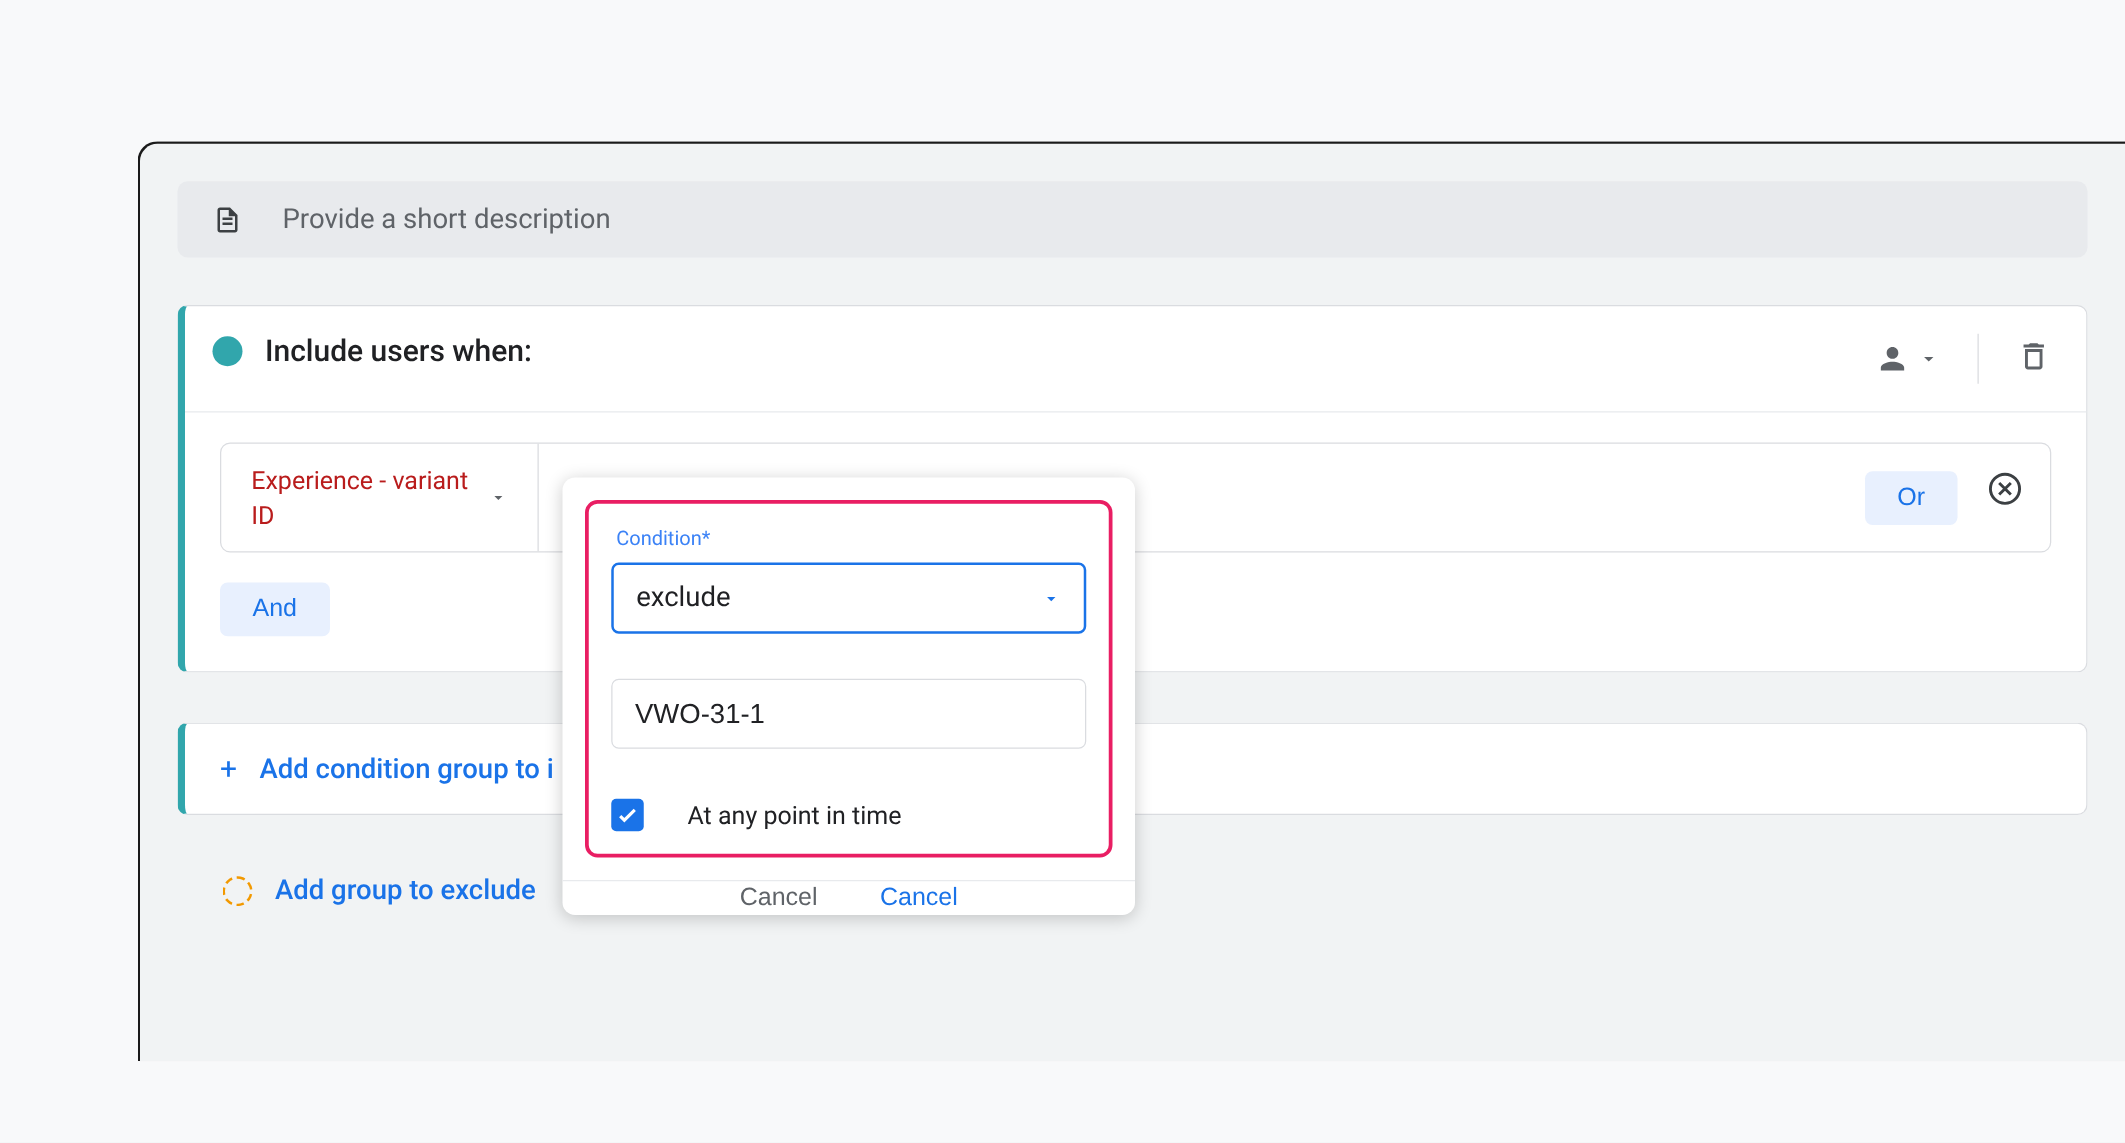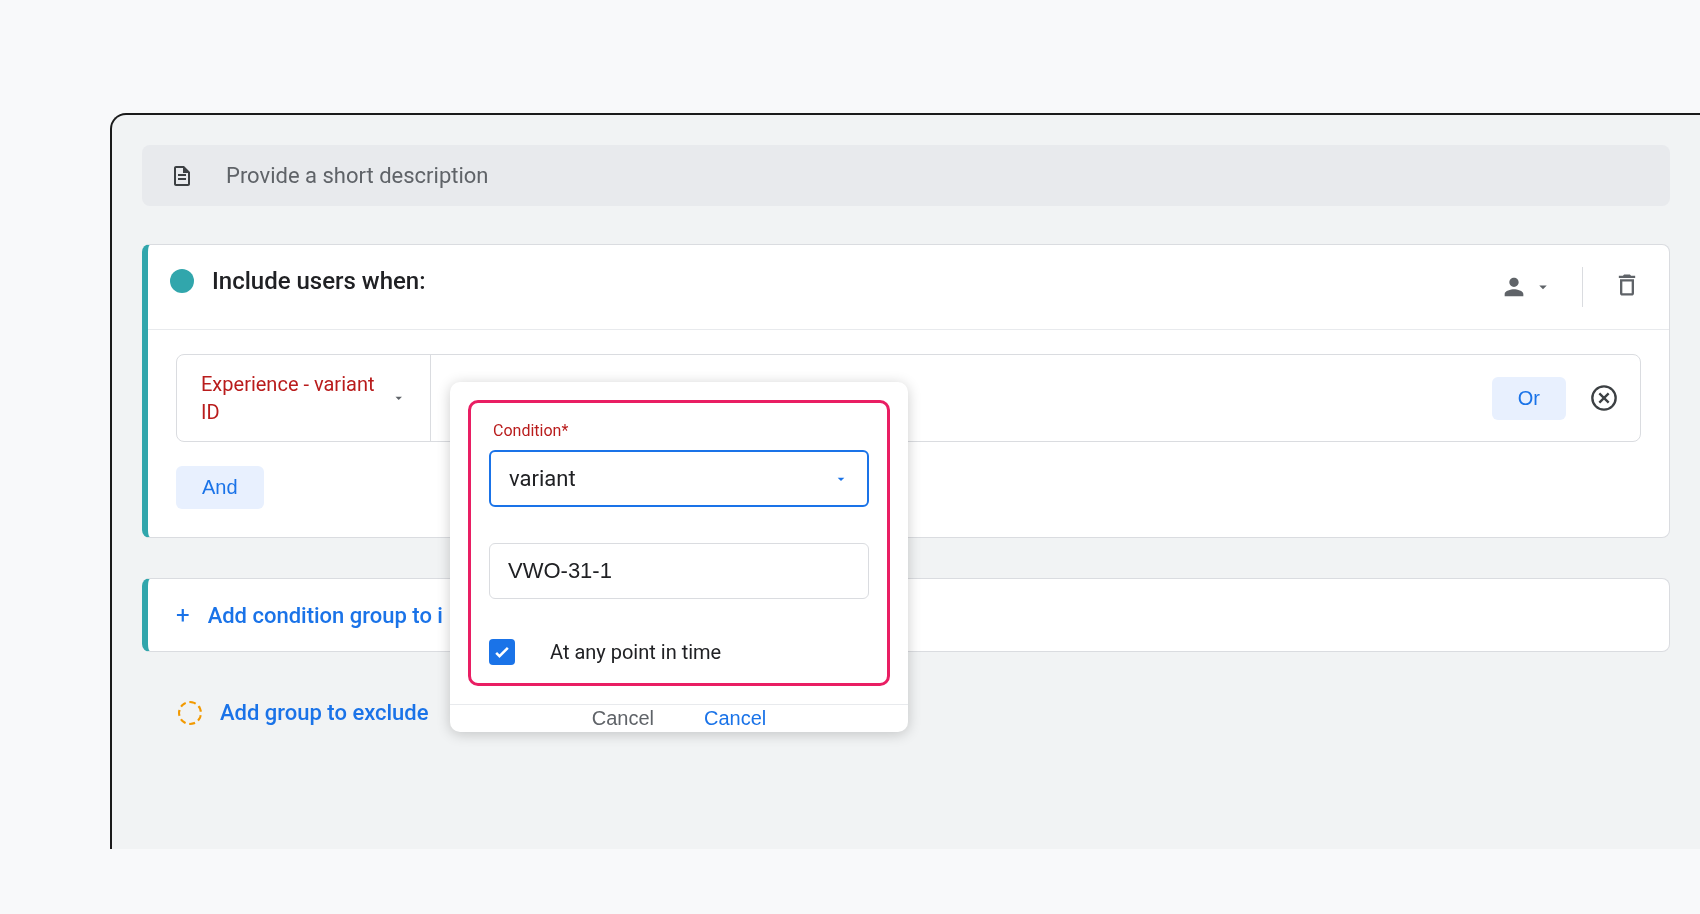--- a/index.html
+++ b/index.html
@@ -119,21 +119,20 @@
       font-size: 20px;
       color: #b91c1c;
       line-height: 1.4;
     }
     .dropdown-arrow {
       color: #5f6368;
     }
     .condition-row-right {
       margin-left: auto;
       display: flex;
-      align-items: center;
       gap: 24px;
       padding-right: 22px;
     }
     .or-button {
       background: #e8f0fe;
       color: #1a73e8;
       border: none;
       border-radius: 6px;
       padding: 10px 26px;
       font-size: 20px;
@@ -206,21 +205,21 @@
       box-shadow: 0 2px 14px rgba(0,0,0,0.2);
       z-index: 10;
     }
     .popup-highlighted {
       border: 3px solid #e91e63;
       border-radius: 10px;
       margin: 18px;
       padding: 18px;
     }
     .condition-label {
-      color: #b91c1c;
+      color: #3b82f6;
       font-size: 16px;
       margin-bottom: 10px;
       padding-left: 4px;
     }
     .condition-select {
       border: 2px solid #1a73e8;
       border-radius: 6px;
       padding: 14px 18px;
       display: flex;
       align-items: center;
@@ -355,21 +354,21 @@
     <div class="dashed-circle"></div>
     <span class="add-exclude-text">Add group to exclude</span>
   </div>
 
 </div>
 
 <div class="condition-popup">
   <div class="popup-highlighted">
     <div class="condition-label">Condition*</div>
     <div class="condition-select">
-      <span class="condition-select-text">variant</span>
+      <span class="condition-select-text">exclude</span>
       <svg viewBox="0 0 24 24" width="16" height="16" fill="#1a73e8">
         <path d="M7 10l5 5 5-5z"></path>
       </svg>
     </div>
     <input class="value-input" value="VWO-31-1" style="">
     <div class="checkbox-row">
       <div class="checkbox">
         <svg viewBox="0 0 24 24" width="20" height="20" fill="none" stroke="white" stroke-width="3">
           <path d="M5 13l4 4L19 7"></path>
         </svg>

